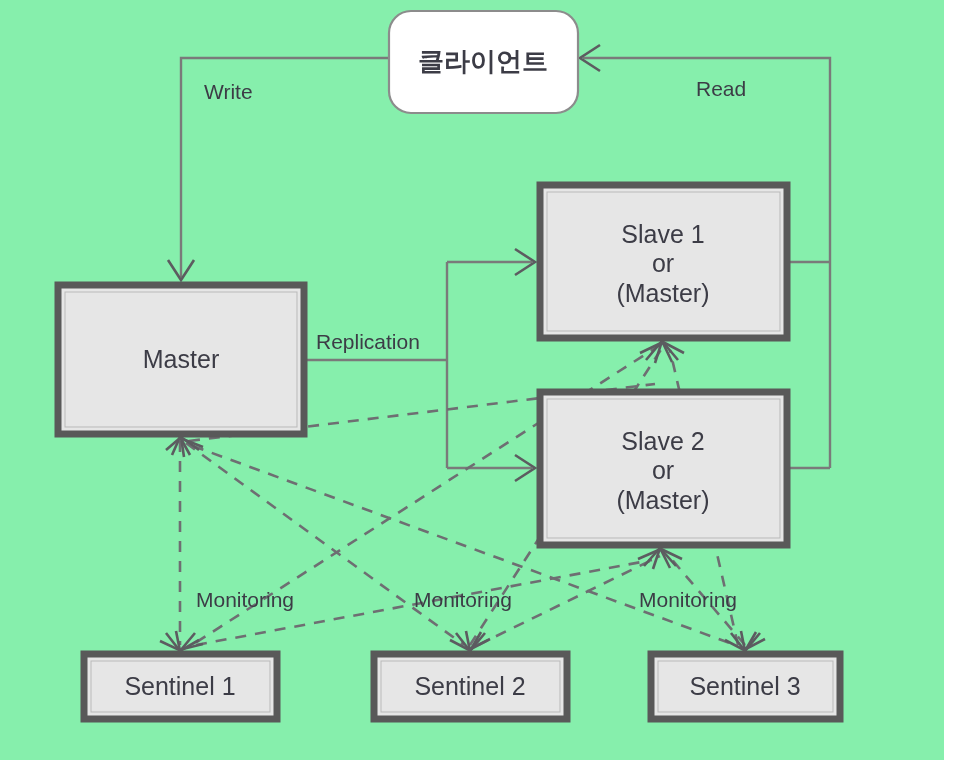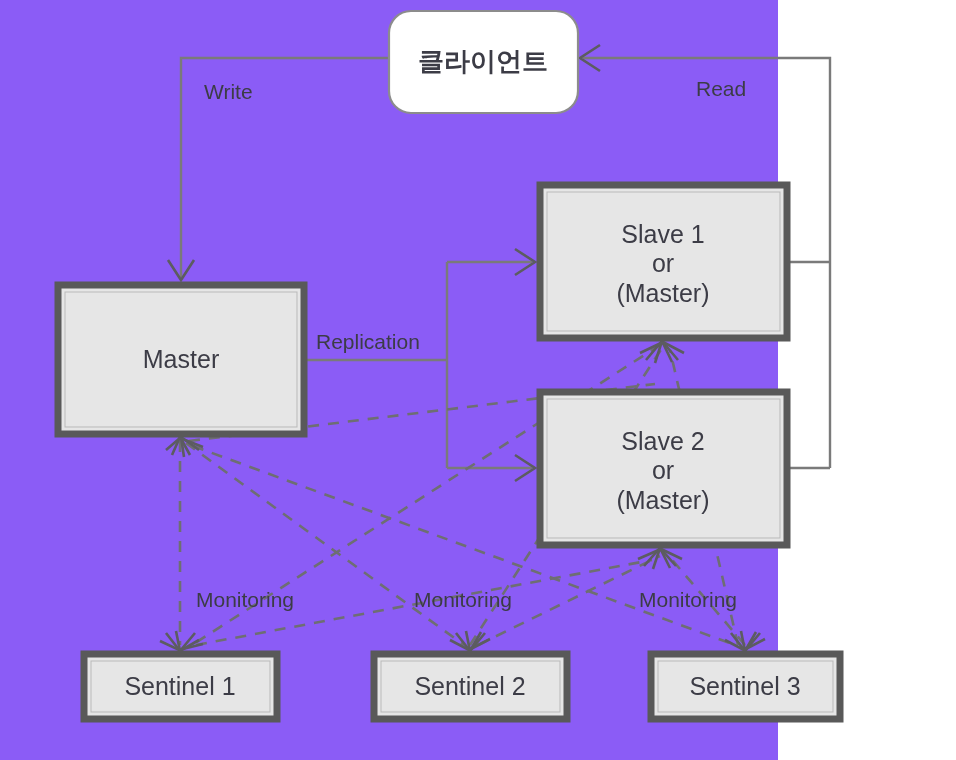--- a/index.html
+++ b/index.html
@@ -9,23 +9,23 @@
     background: #ffffff;
   }
   body {
     width: 956px;
     height: 760px;
     font-family: "Liberation Sans", sans-serif;
     overflow: hidden;
   }
   #diagram-root {
     position: relative;
-    width: 778px;
+    width: 944px;
     height: 760px;
-    background: #8b5cf6;
+    background: #86efac;
   }
   svg#diagram-svg {
     display: block;
     width: 956px;
     height: 760px;
   }
   .node-box-border {
     fill: #e6e6e6;
     stroke: #595959;
     stroke-width: 7;

